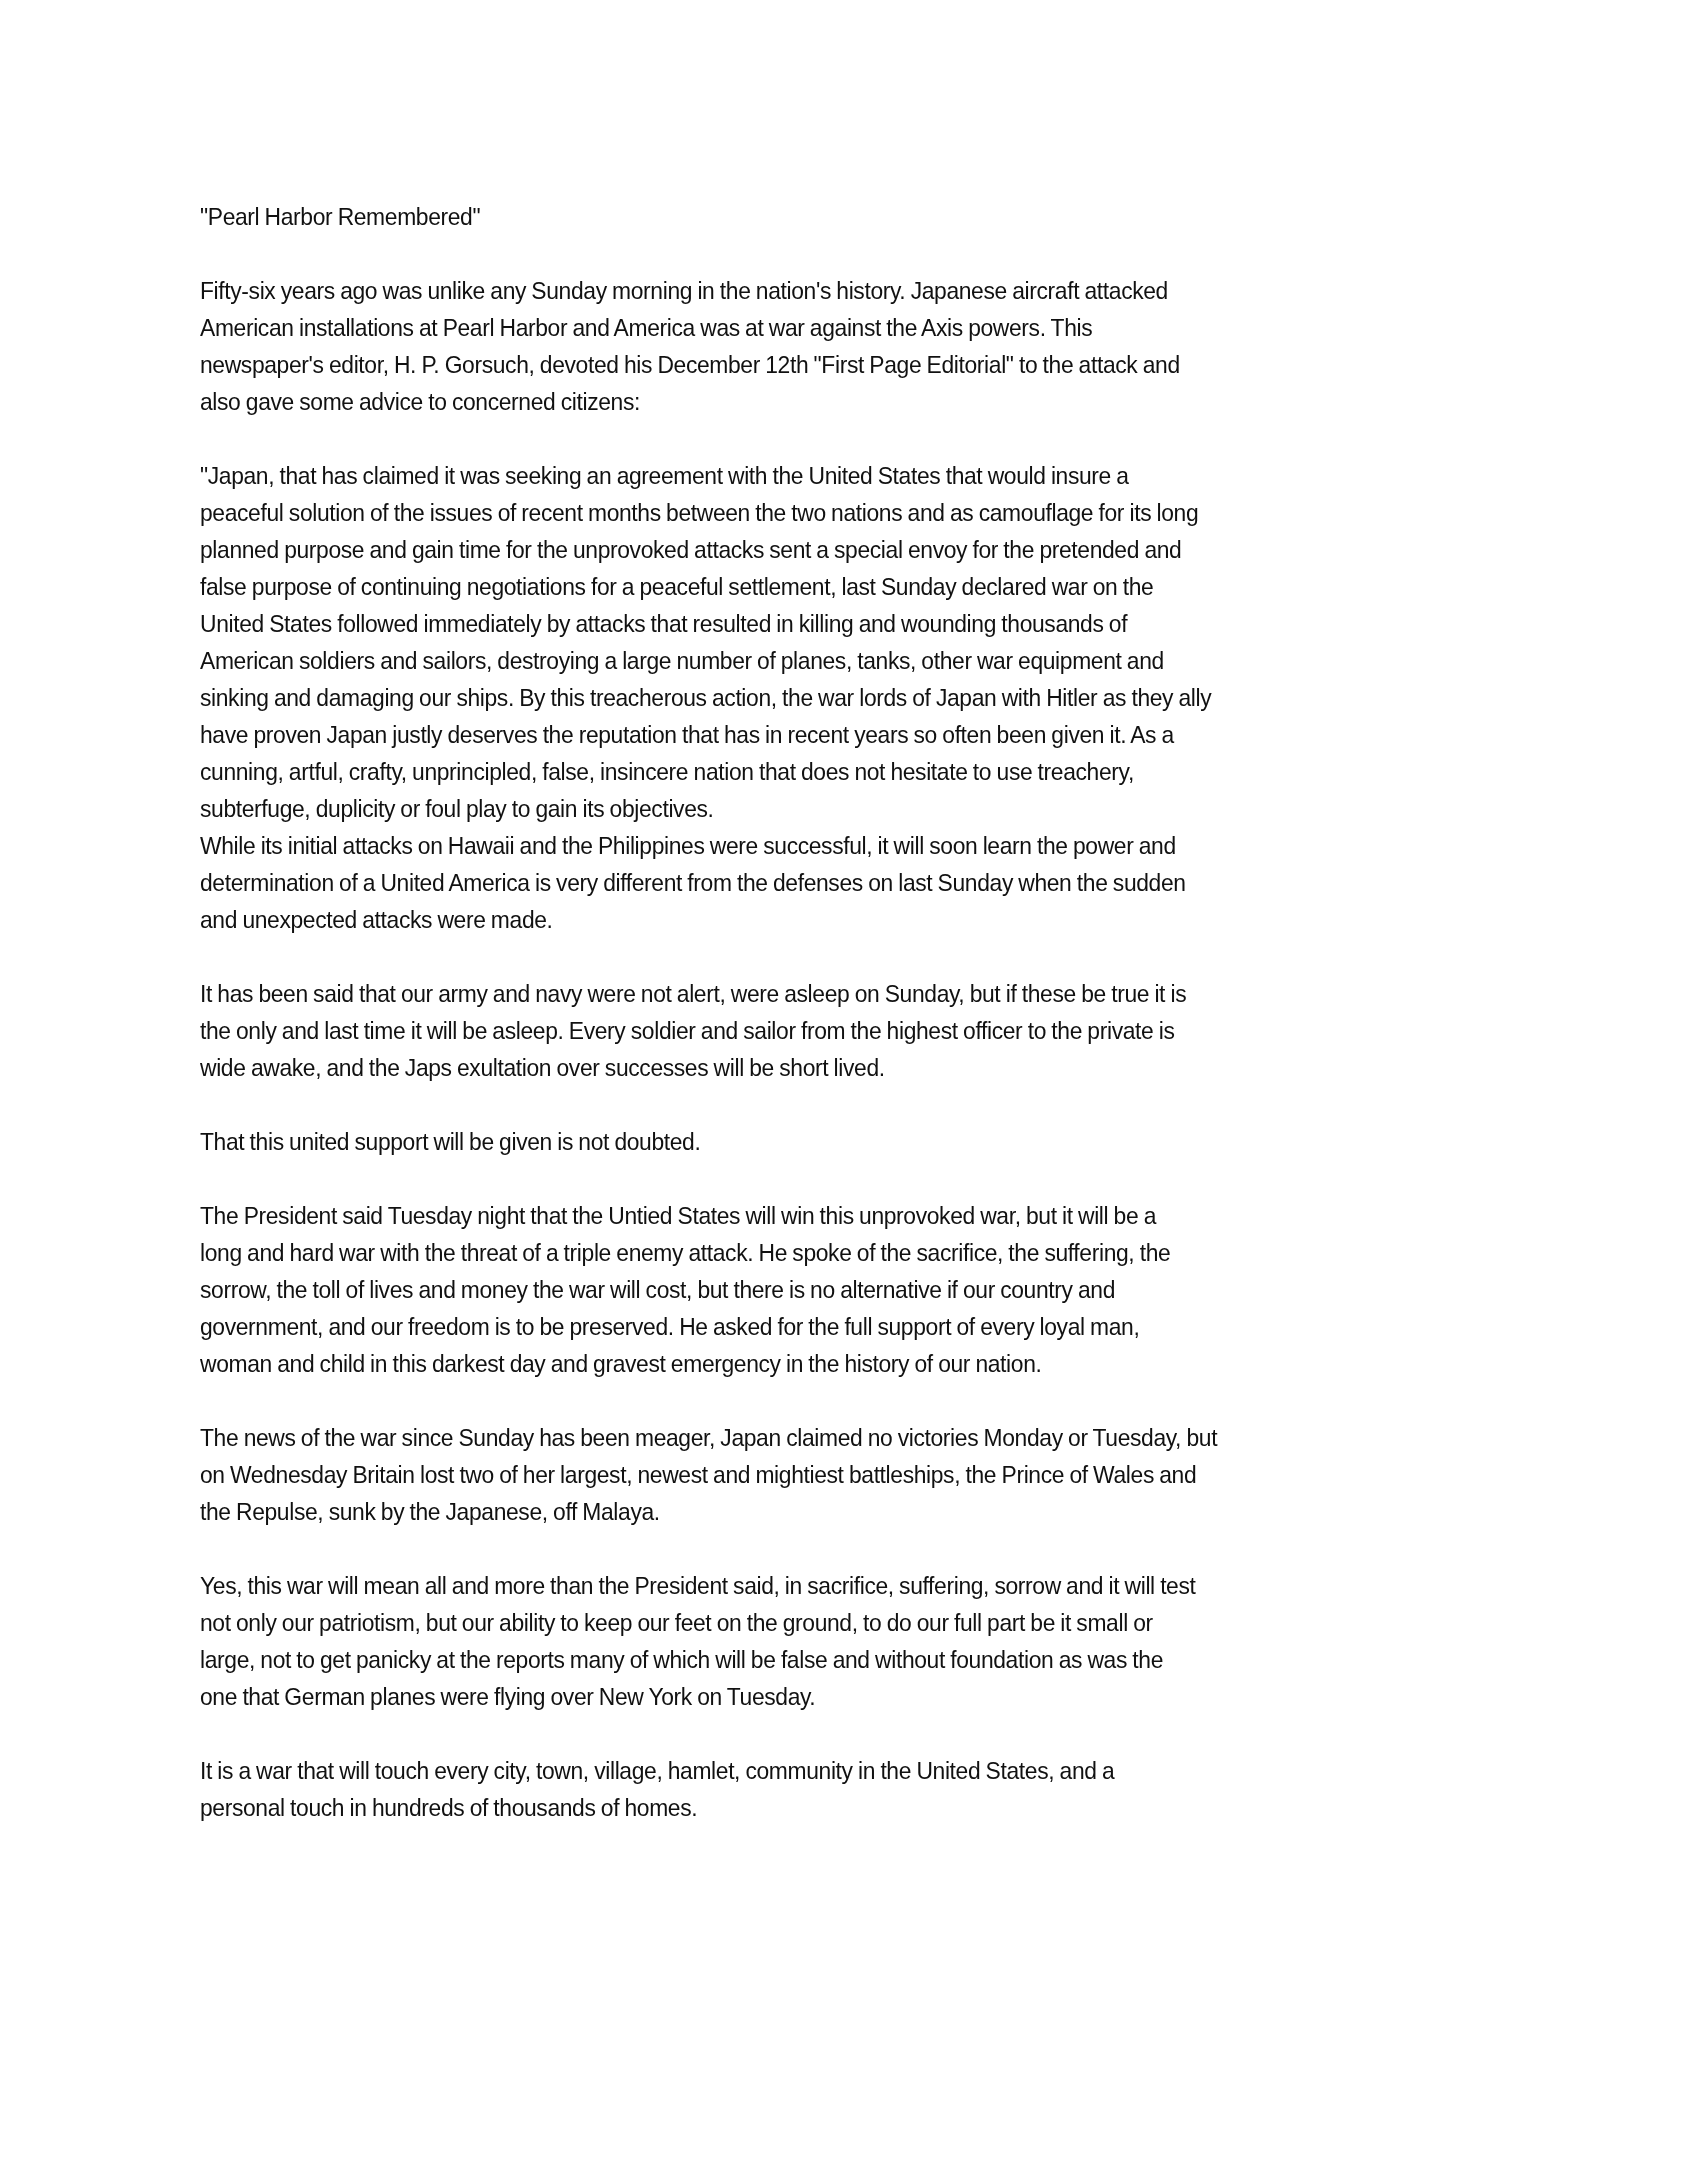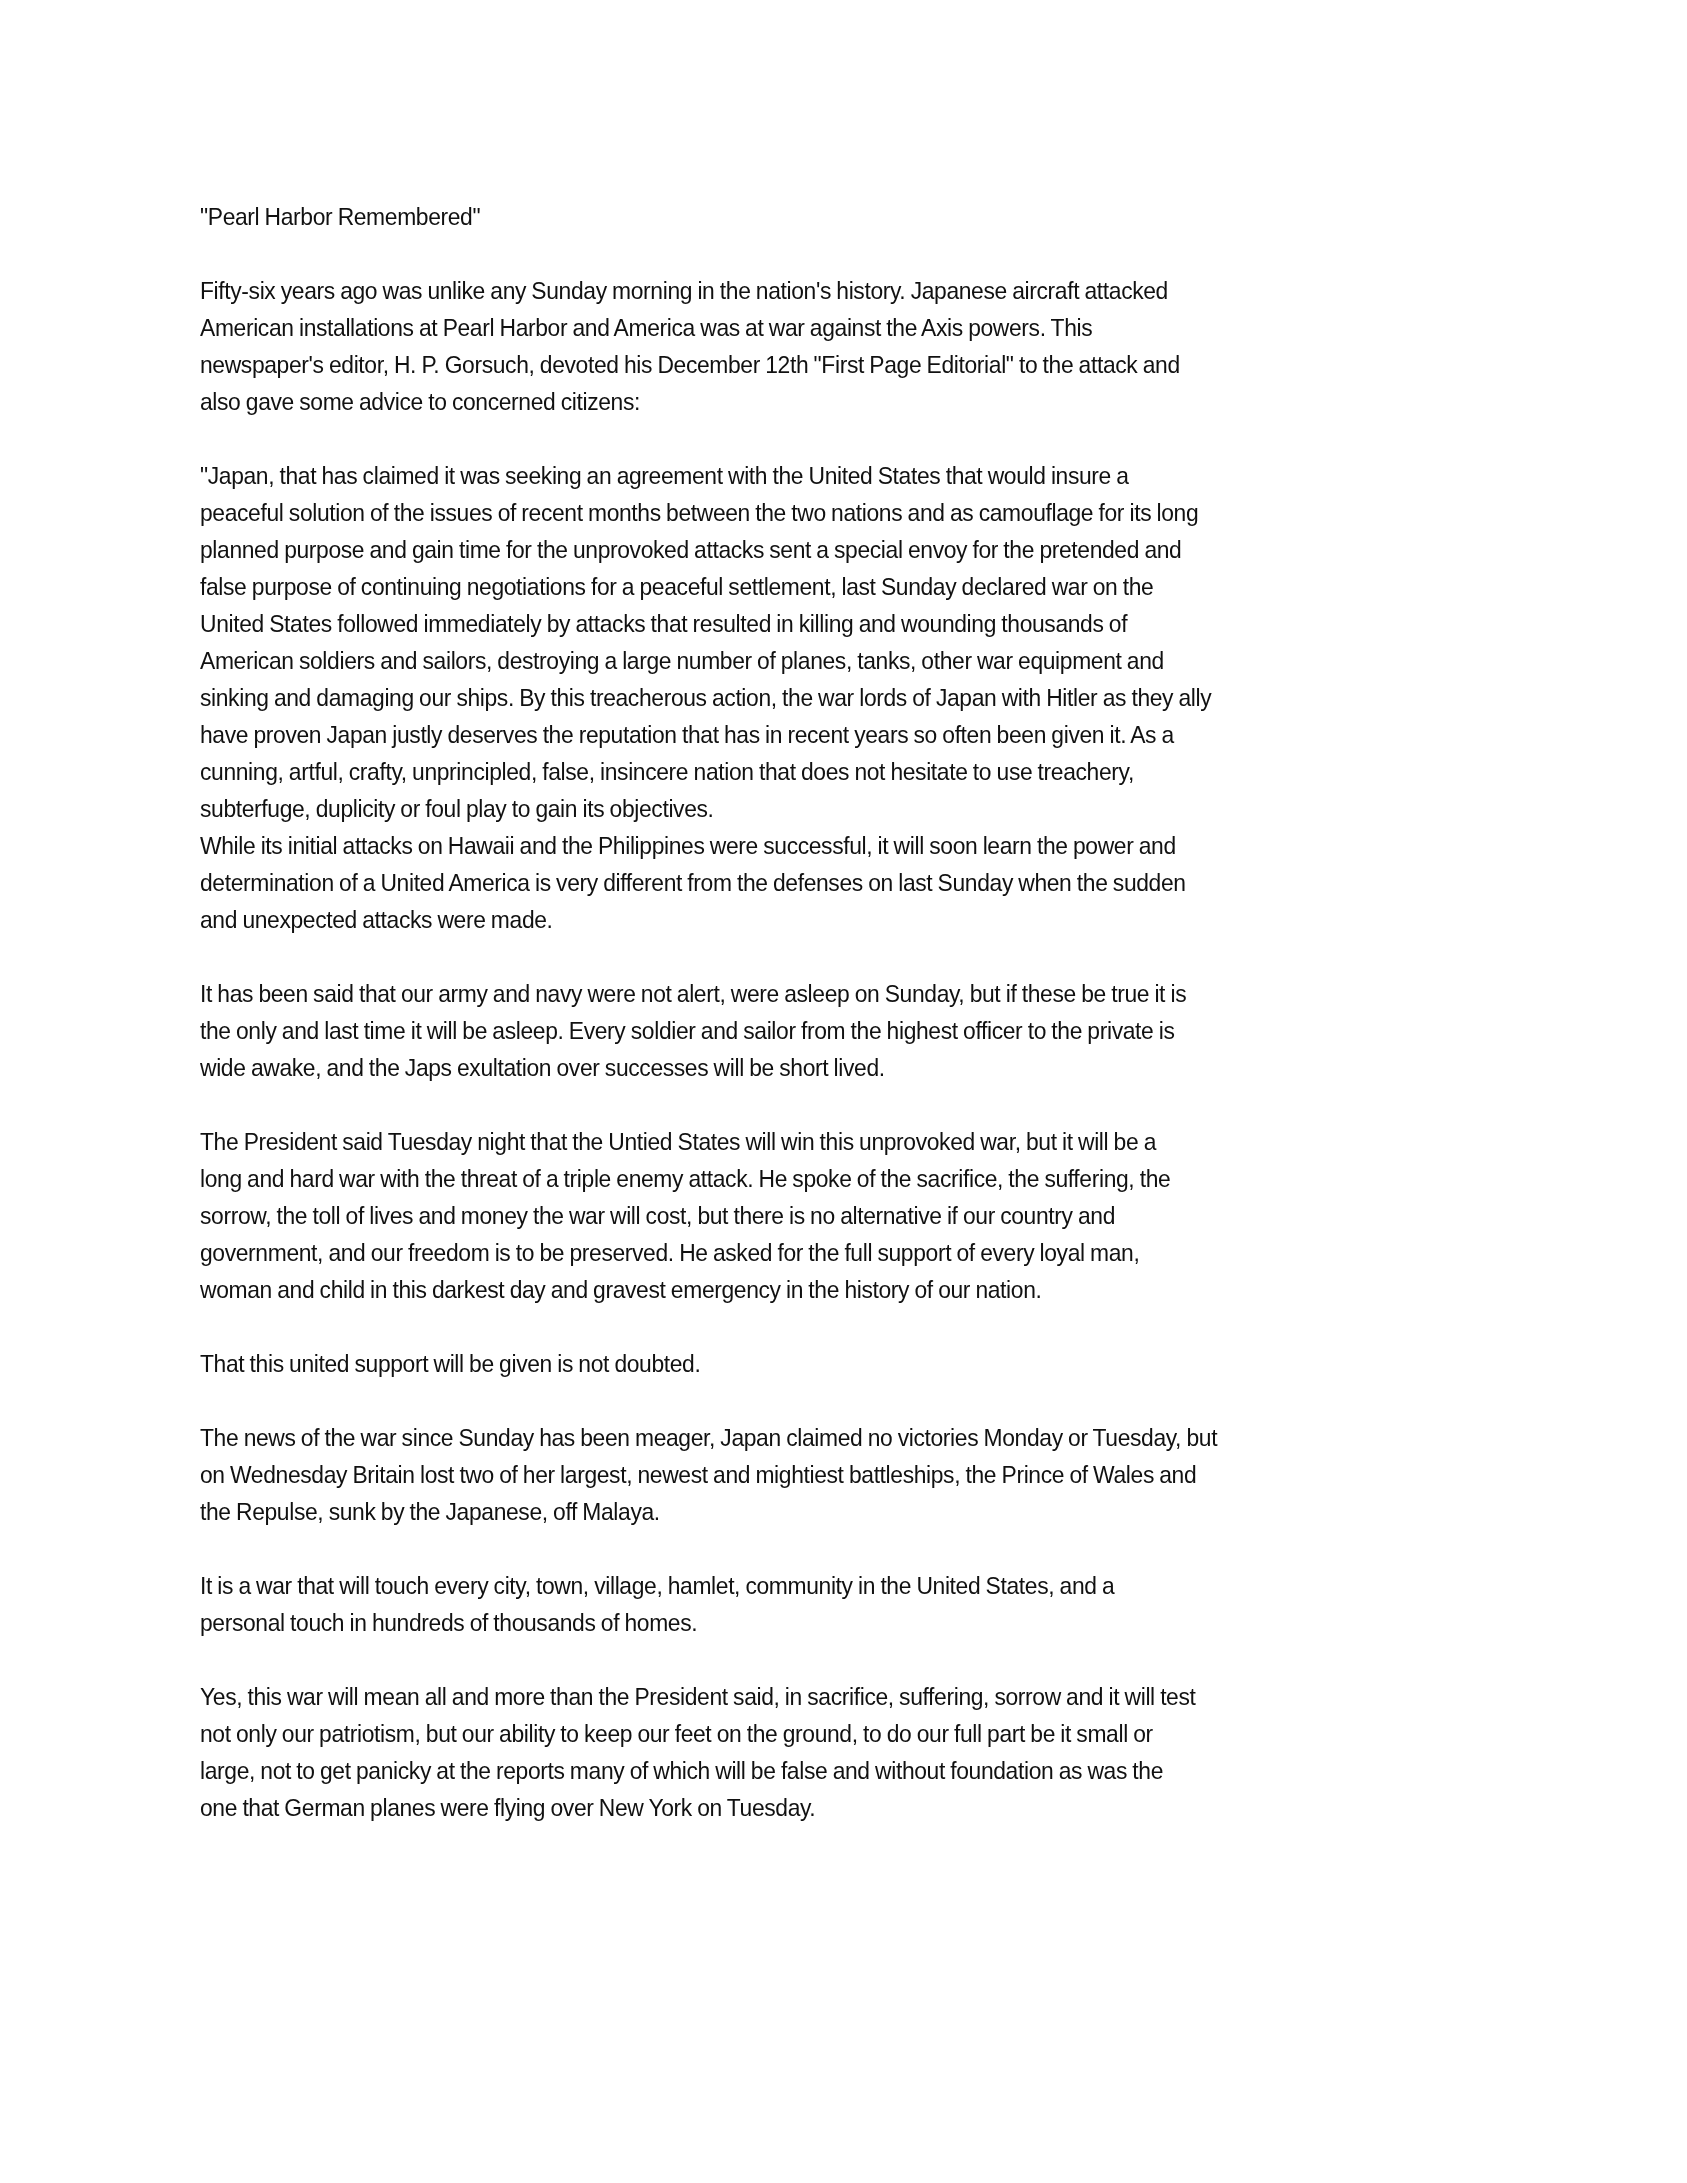--- a/index.html
+++ b/index.html
@@ -60,42 +60,42 @@
     <span class="line">and unexpected attacks were made.</span>
   </div>
 
   <div class="para">
     <span class="line">It has been said that our army and navy were not alert, were asleep on Sunday, but if these be true it is</span>
     <span class="line">the only and last time it will be asleep. Every soldier and sailor from the highest officer to the private is</span>
     <span class="line">wide awake, and the Japs exultation over successes will be short lived.</span>
   </div>
 
   <div class="para">
+    <span class="line">That this united support will be given is not doubted.</span>
+  </div>
+
+  <div class="para">
     <span class="line">The President said Tuesday night that the Untied States will win this unprovoked war, but it will be a</span>
     <span class="line">long and hard war with the threat of a triple enemy attack. He spoke of the sacrifice, the suffering, the</span>
     <span class="line">sorrow, the toll of lives and money the war will cost, but there is no alternative if our country and</span>
     <span class="line">government, and our freedom is to be preserved. He asked for the full support of every loyal man,</span>
     <span class="line">woman and child in this darkest day and gravest emergency in the history of our nation.</span>
-  </div>
-
-  <div class="para">
-    <span class="line">That this united support will be given is not doubted.</span>
   </div>
 
   <div class="para">
     <span class="line">The news of the war since Sunday has been meager, Japan claimed no victories Monday or Tuesday, but</span>
     <span class="line">on Wednesday Britain lost two of her largest, newest and mightiest battleships, the Prince of Wales and</span>
     <span class="line">the Repulse, sunk by the Japanese, off Malaya.</span>
   </div>
 
   <div class="para">
-    <span class="line">It is a war that will touch every city, town, village, hamlet, community in the United States, and a</span>
-    <span class="line">personal touch in hundreds of thousands of homes.</span>
-  </div>
-
-  <div class="para">
     <span class="line">Yes, this war will mean all and more than the President said, in sacrifice, suffering, sorrow and it will test</span>
     <span class="line">not only our patriotism, but our ability to keep our feet on the ground, to do our full part be it small or</span>
     <span class="line">large, not to get panicky at the reports many of which will be false and without foundation as was the</span>
     <span class="line">one that German planes were flying over New York on Tuesday.</span>
   </div>
+
+  <div class="para">
+    <span class="line">It is a war that will touch every city, town, village, hamlet, community in the United States, and a</span>
+    <span class="line">personal touch in hundreds of thousands of homes.</span>
+  </div>
 </div>
 
 
 </body></html>

